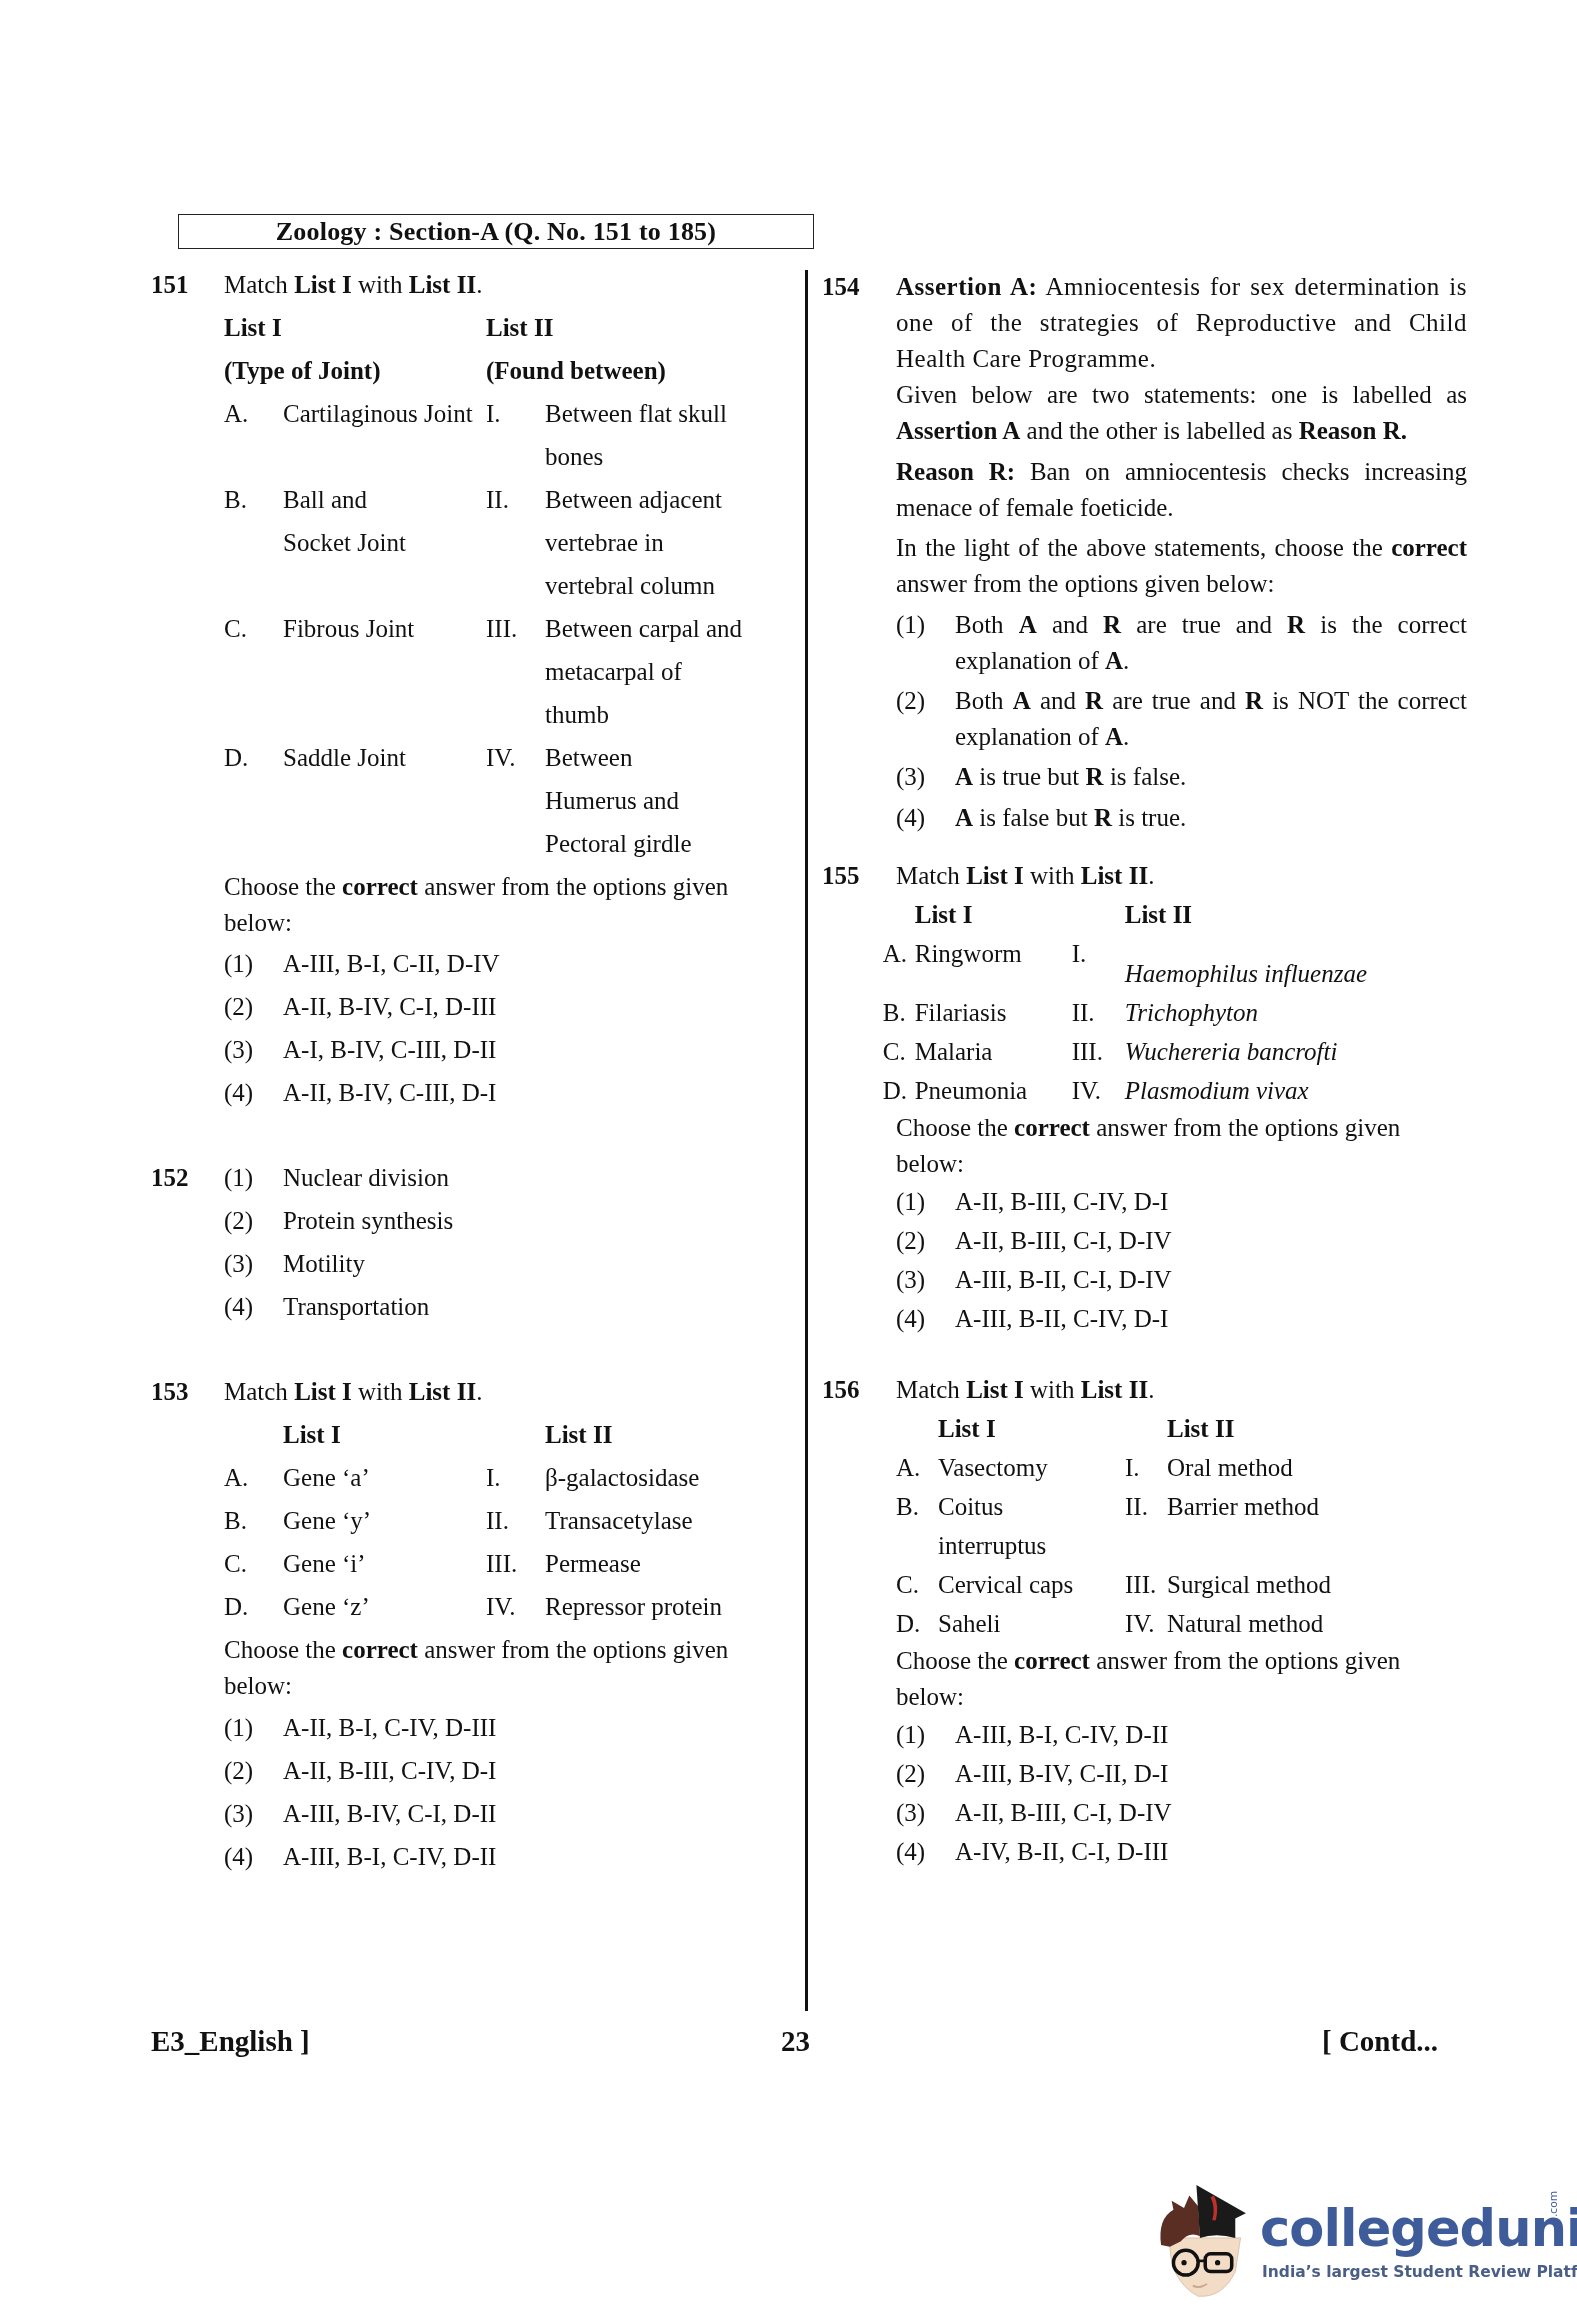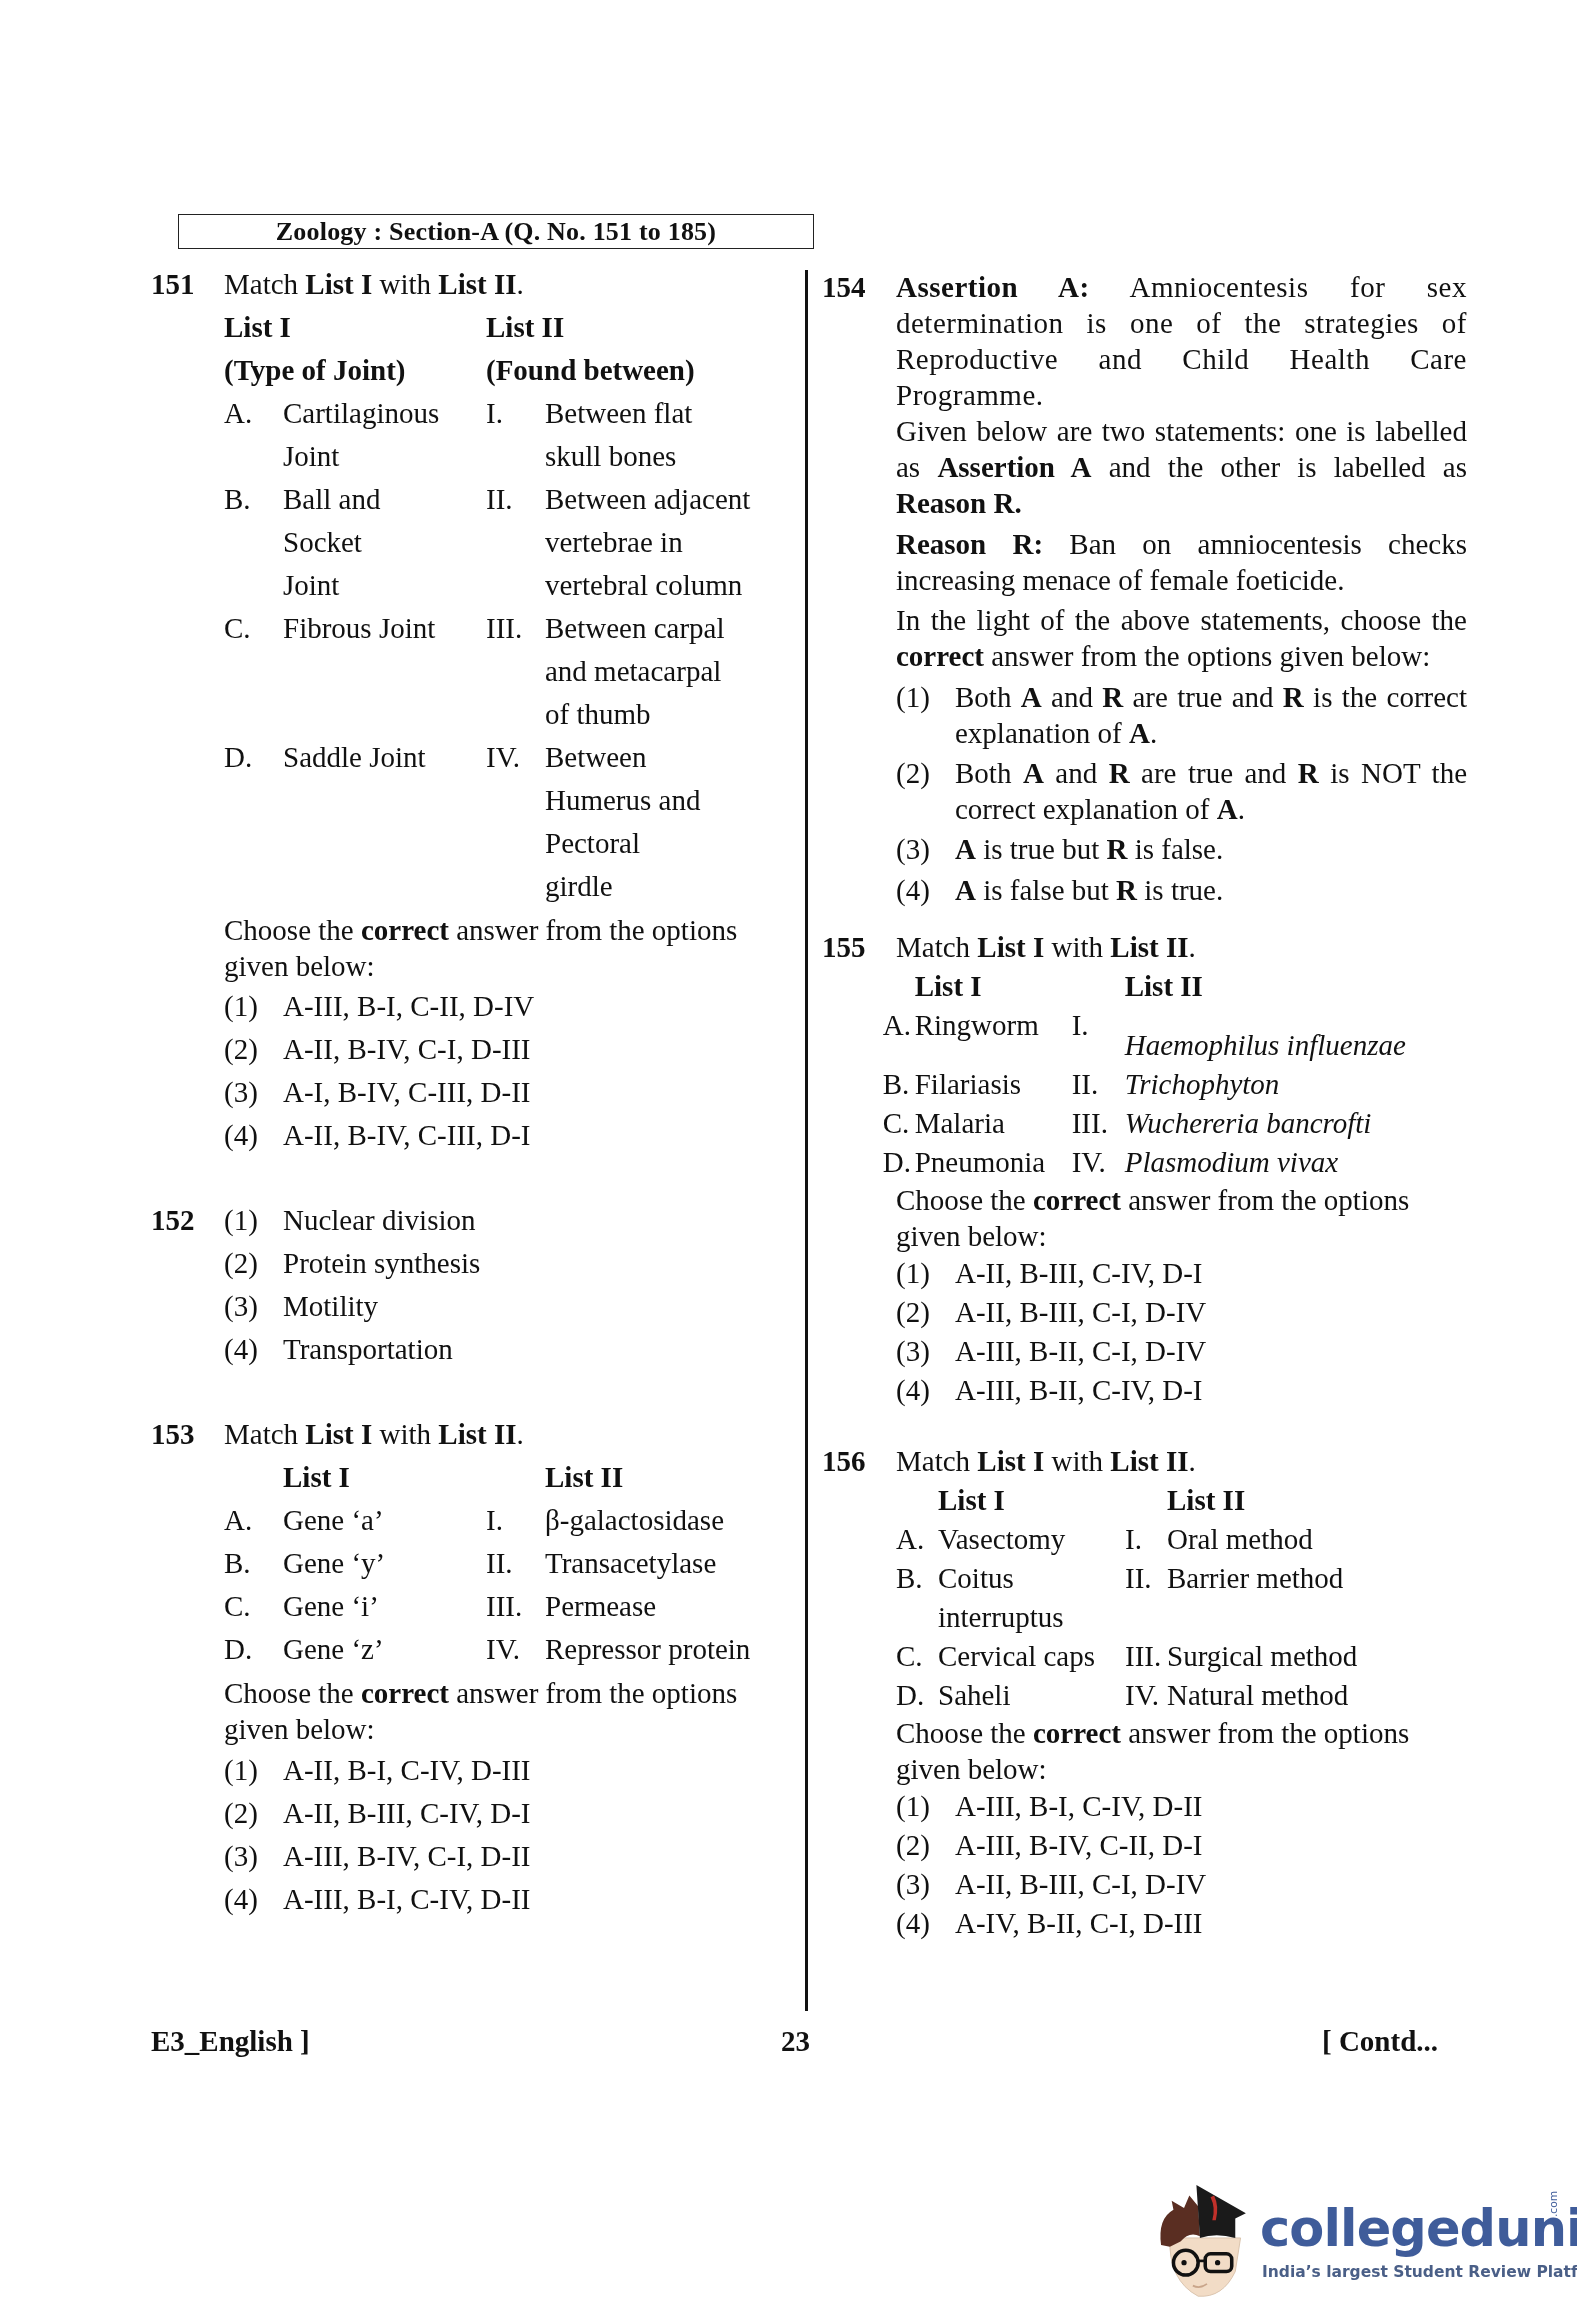--- a/index.html
+++ b/index.html
@@ -34,21 +34,21 @@
       margin-left: 24px;
     }
     .divider {
       position: absolute;
       left: 805px; top: 270px;
       width: 2.7px; height: 1741px;
       background: #111;
     }
     .col {
       position: absolute;
-      font-size: 29px;
+      font-size: 25px;
       line-height: 43px;
     }
     .col-left { left: 151px; top: 263px; width: 636px; }
     .col-right { left: 822px; top: 265px; width: 645px; }
 
     .q {
       position: relative;
       padding-left: 73px;
     }
     .q-num {

